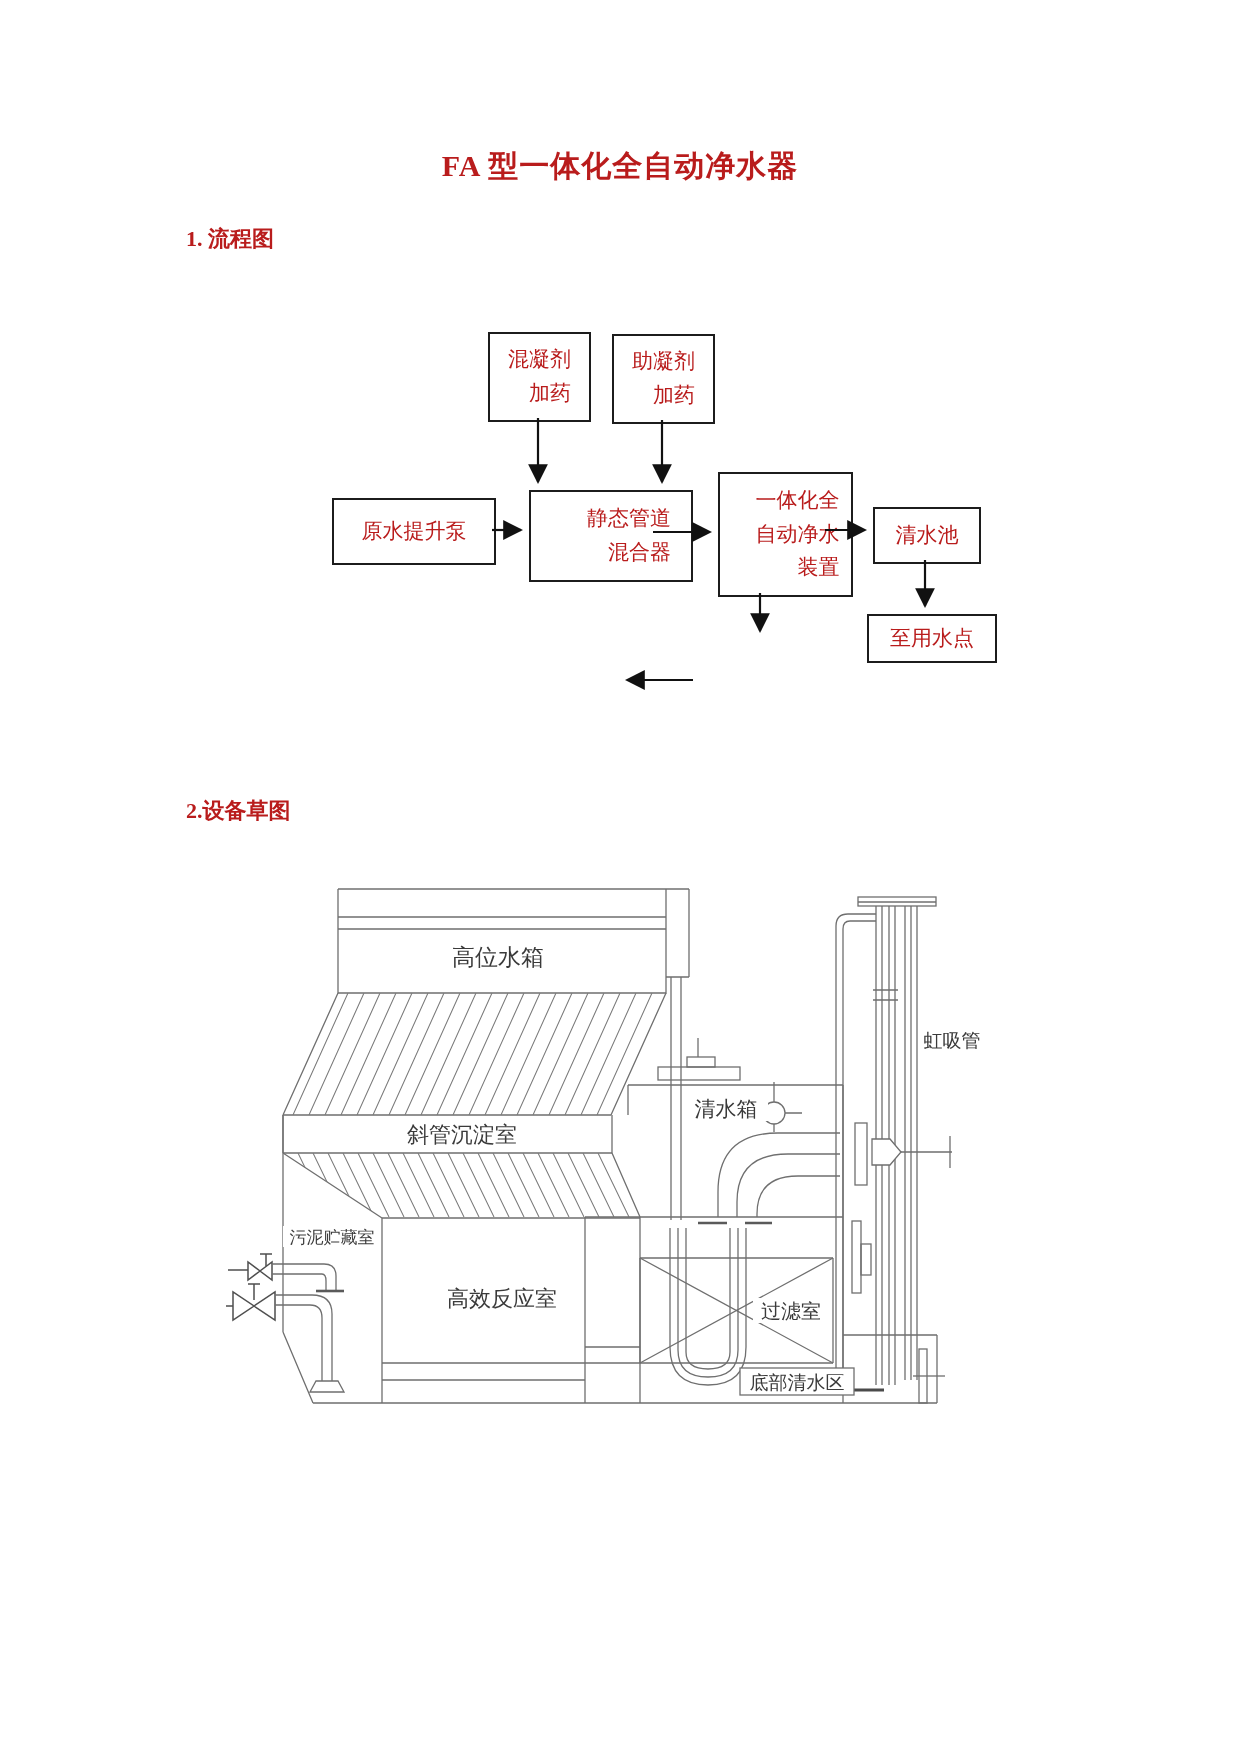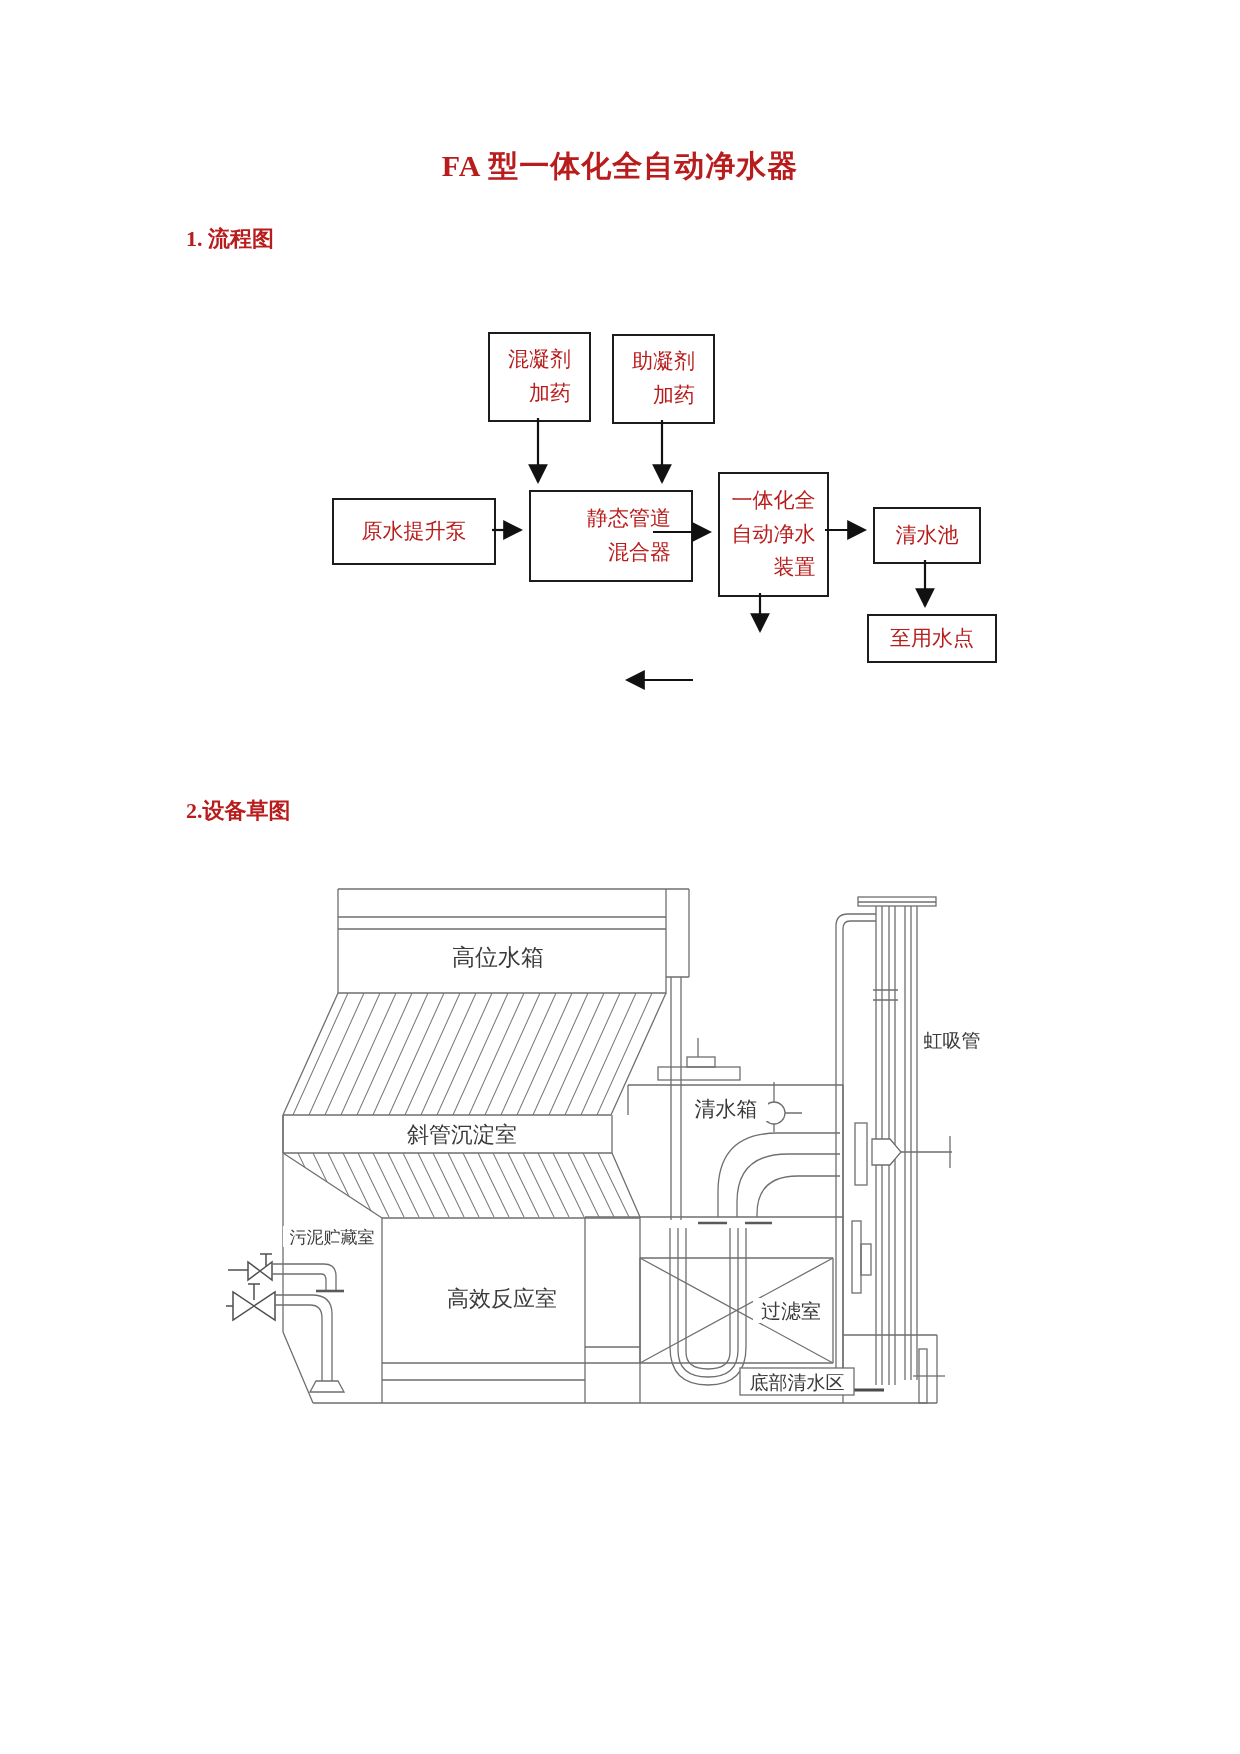--- a/index.html
+++ b/index.html
@@ -51,21 +51,21 @@
     <div class="lines">
       <span>原水提升泵</span>
     </div>
   </div>
   <div class="fc-box" style="left:529px;top:490px;width:124px;height:88px;padding-left:36px;">
     <div class="lines">
       <span>静态管道</span>
       <span>混合器</span>
     </div>
   </div>
-  <div class="fc-box" style="left:718px;top:472px;width:107px;height:121px;">
+  <div class="fc-box" style="left:718px;top:472px;width:107px;height:121px;padding-left:24px;">
     <div class="lines">
       <span>一体化全</span>
       <span>自动净水</span>
       <span>装置</span>
     </div>
   </div>
   <div class="fc-box ctr" style="left:873px;top:507px;width:104px;height:53px;">
     <div class="lines">
       <span>清水池</span>
     </div>

